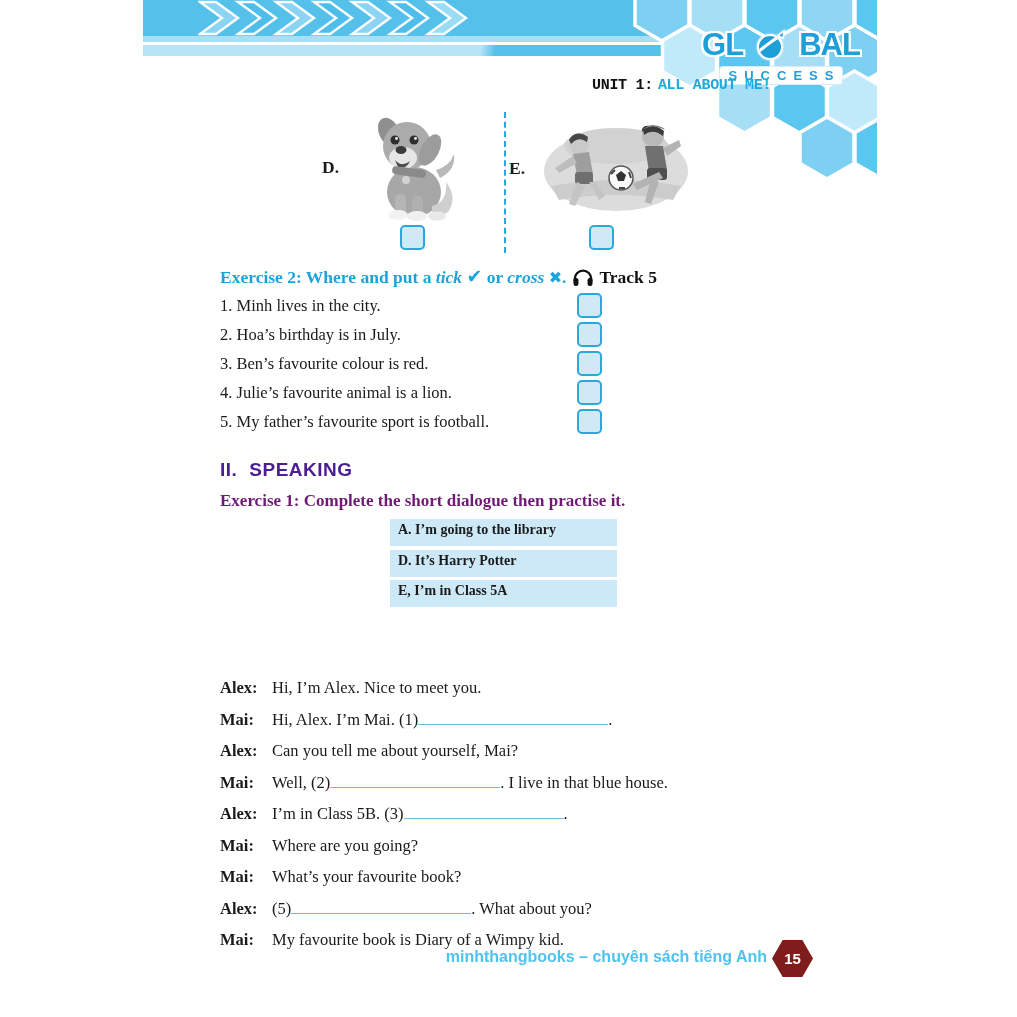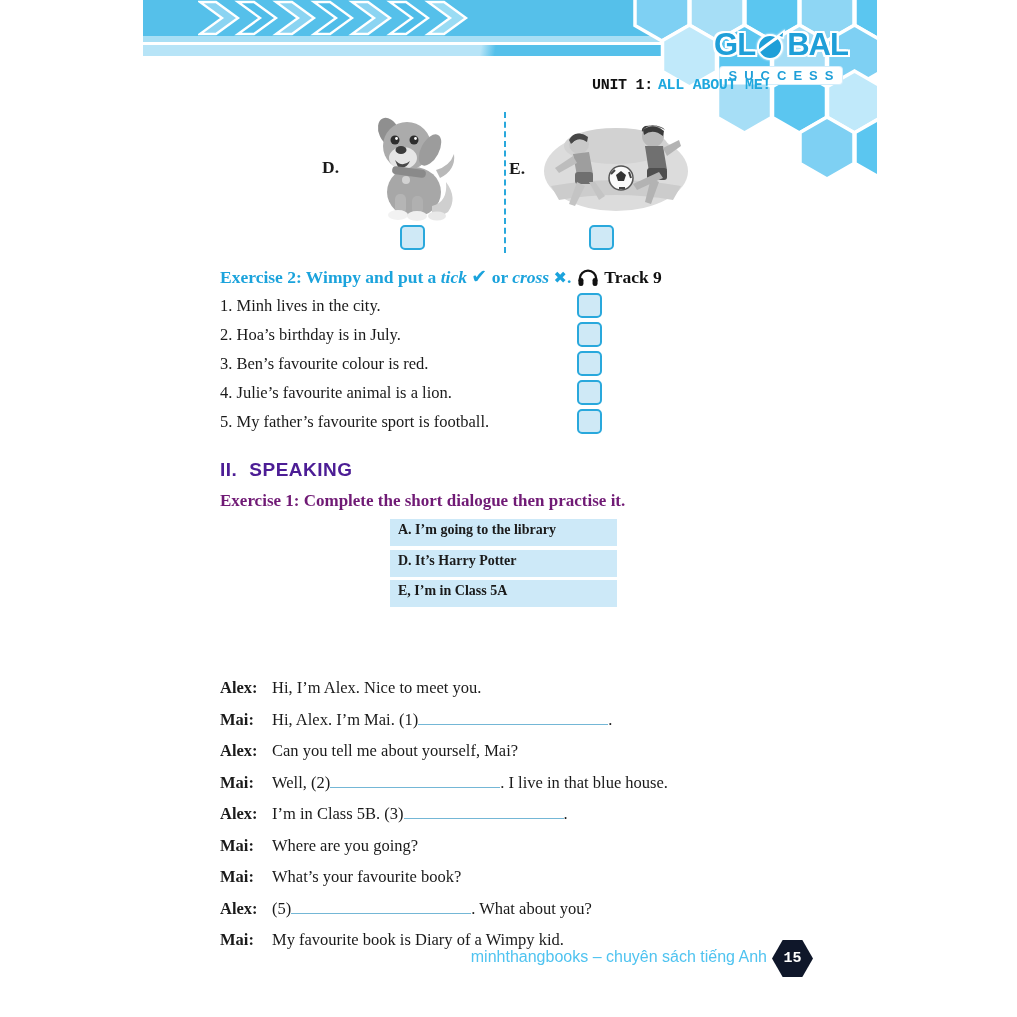--- a/index.html
+++ b/index.html
@@ -17,21 +17,21 @@
   .band-light{position:absolute;left:0;top:36px;width:100%;height:6px;background:var(--band-light);}
   .band-split{position:absolute;left:0;top:45px;width:100%;height:11px;
     background:linear-gradient(100deg,#b7e4f7 0%,#b7e4f7 46%,var(--band) 48%,var(--band) 100%);}
   .chevrons{position:absolute;left:55px;top:0;}
 
   
   .hex-corner{position:absolute;right:0;top:0;z-index:3;}
   .logo{position:absolute;left:552px;top:27px;width:172px;text-align:center;z-index:4;}
   .logo-line1{font-family:"Liberation Sans",sans-serif;font-weight:bold;font-size:31px;
     color:#1f9fd8;letter-spacing:-1px;display:flex;align-items:center;justify-content:center;
-    text-shadow:-2px -2px 0 #fff,2px -2px 0 #fff,-2px 2px 0 #fff,2px 2px 0 #fff,0 -2px 0 #fff,0 2px 0 #fff,-2px 0 0 #fff,2px 0 0 #fff;}
+    text-shadow:-2px -2px 0 #fff,2px -2px 0 #fff,-2px 2px 0 #fff,2px 2px 0 #fff,0 -2px 0 #fff,0 2px 0 #fff,-2px 0 0 #fff,2px 0 0 #fff;gap:12px;}
   .logo-globe{display:inline-block;margin:0 1px;filter:drop-shadow(0 0 1px #fff);}
   .logo-line2{font-family:"Liberation Sans",sans-serif;font-weight:bold;font-size:13px;
     color:#1f9fd8;letter-spacing:7px;background:#fff;border-radius:3px;display:inline-block;
     padding:1px 2px 1px 9px;margin-top:4px;box-shadow:0 0 0 1px #d5eefb;}
 
   
   .unit-line{position:absolute;left:449px;top:77px;z-index:5;white-space:nowrap;
     font-family:Liberation Mono, monospace;font-weight:bold;font-size:15px;letter-spacing:-0.3px;}
   .unit-label{color:#111;}
   .unit-title{color:#1fa8de;margin-left:5px;}
@@ -74,24 +74,24 @@
     font-weight:bold;font-size:14px;padding:3px 8px 0 8px;}
 
   
   .dialogue{position:absolute;left:77px;top:678px;width:640px;}
   .dlg-row{min-height:26px;font-size:16.5px;line-height:20px;margin-bottom:5.5px;}
   .speaker{display:inline-block;width:52px;font-weight:bold;}
   .blank{display:inline-block;height:13px;border-bottom:1.6px solid #74b7d6;vertical-align:baseline;}
 
   
   .footer-text{position:absolute;right:110px;top:948px;font-family:"Liberation Sans",sans-serif;
-    font-weight:normal;font-size:16px;color:var(--footer-blue);}
-  .page-badge{position:absolute;left:629px;top:940px;width:41px;height:37px;background:#0f172a;
+    font-weight:bold;font-size:16px;color:var(--footer-blue);}
+  .page-badge{position:absolute;left:629px;top:940px;width:41px;height:37px;background:#7f1d1d;
     clip-path:polygon(26% 0,74% 0,100% 50%,74% 100%,26% 100%,0 50%);
-    color:#fff;font-family:Liberation Mono, monospace;font-weight:bold;font-size:15px;
+    color:#fff;font-family:Liberation Sans, sans-serif;font-weight:bold;font-size:15px;
     display:flex;align-items:center;justify-content:center;}
 </style>
 </head>
 <body>
 
 <div class="page">
 
   <div class="band-main"></div>
   <div class="band-light"></div>
   <div class="band-split"></div>
@@ -189,27 +189,27 @@
     <path d="M122 62 L96 74 L92 68 L118 56 Z" fill="#b3b3b3"></path>
     <path d="M122 32 L138 24 L140 30 L126 40 Z" fill="#b3b3b3"></path>
     <circle cx="80" cy="62" r="12" fill="#fafafa" stroke="#555" stroke-width="1.5"></circle>
     <path d="M80 55 L85 59 L83 65 L77 65 L75 59 Z" fill="#333"></path>
     <path d="M70 58 L74 54 M88 56 L90 62 M78 72 L84 72" stroke="#444" stroke-width="2" fill="none"></path>
   </svg>
   <div class="checkbox cb-d"></div>
   <div class="checkbox cb-e"></div>
 
   <div class="ex2-title">
-    <span>Exercise 2: Wimpy and put a </span><span class="it">tick</span>
+    <span>Exercise 2: Where and put a </span><span class="it">tick</span>
     <span class="sym tick-sym">✔</span><span> or </span><span class="it">cross</span>
     <span class="sym cross-sym">✖</span><span>.</span><svg class="hp-icon" width="22" height="20" viewBox="0 0 24 22">
       <path d="M3 16 v-3 a9 9 0 0 1 18 0 v3" fill="none" stroke="#111" stroke-width="2.6"></path>
       <rect x="1.5" y="12" width="5.5" height="9" rx="2.5" fill="#111"></rect>
       <rect x="17" y="12" width="5.5" height="9" rx="2.5" fill="#111"></rect>
-    </svg><span class="track">Track 9</span>
+    </svg><span class="track">Track 5</span>
   </div>
 
   <div class="statements">
 
       <div class="stmt-row">
         <span>1. Minh lives in the city.</span>
         <div class="checkbox stmt-cb"></div>
       </div>
 
       <div class="stmt-row">

